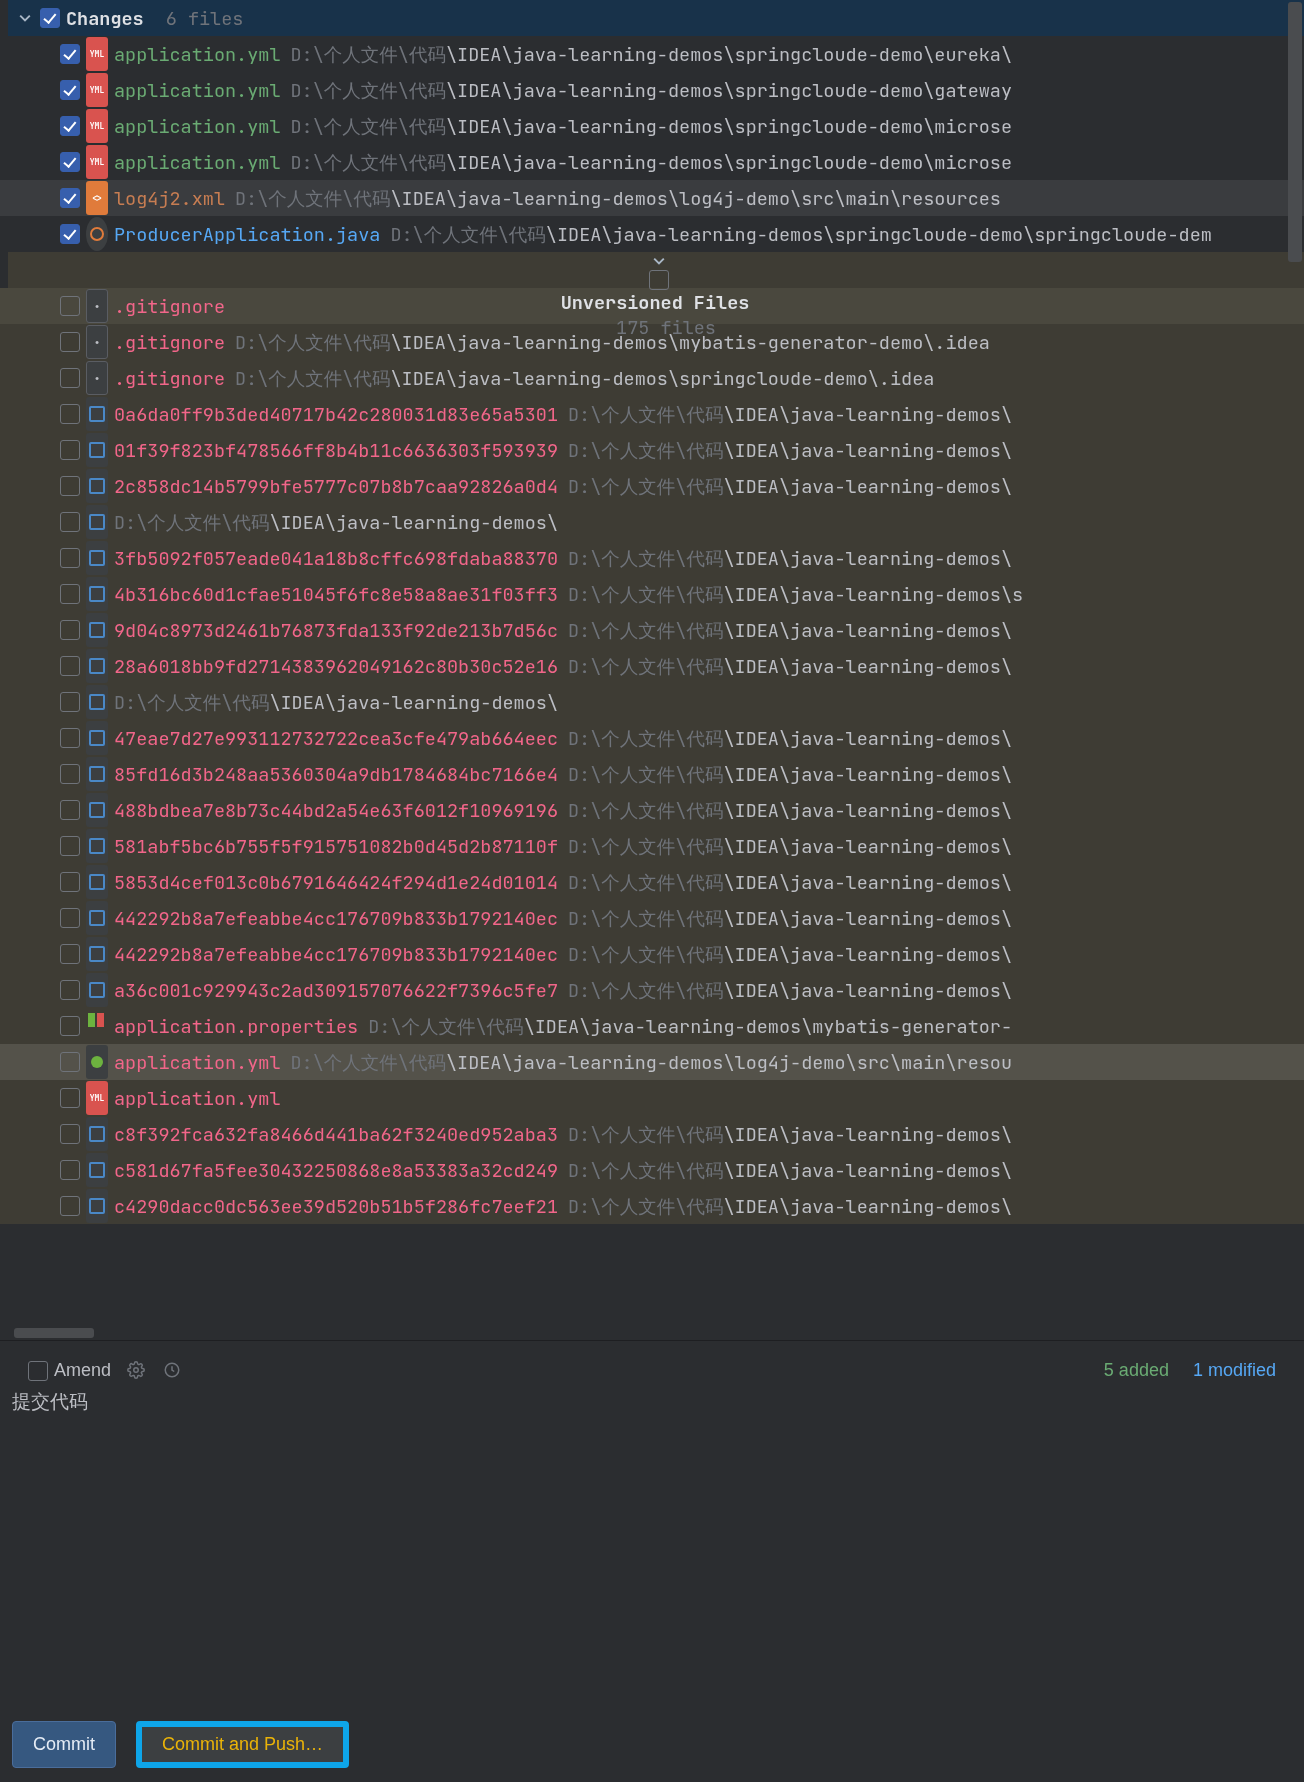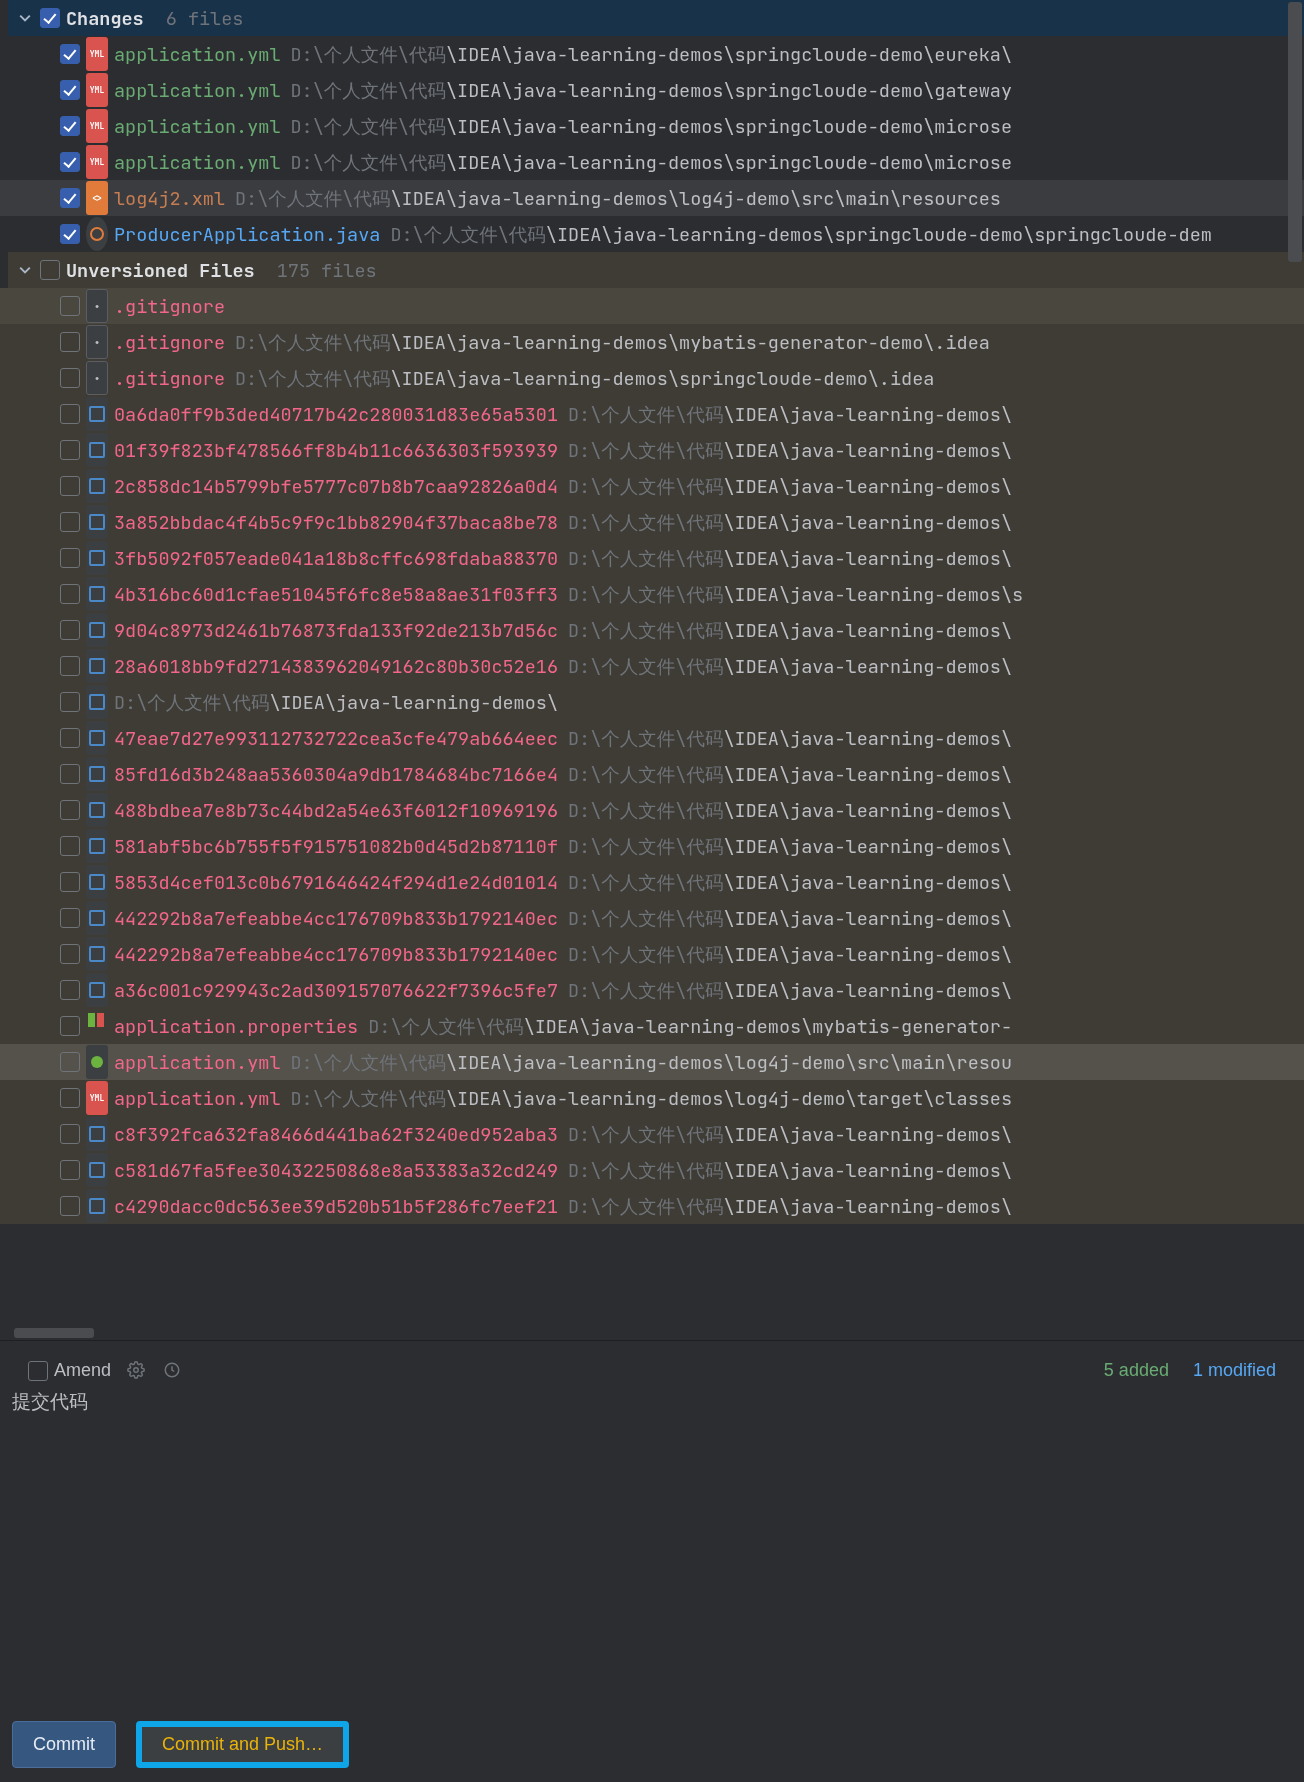--- a/index.html
+++ b/index.html
@@ -217,21 +217,21 @@
         <span class="fpath"><span>D:\</span>个人文件\代码<span class="hl">\IDEA\java-learning-demos\log4j-demo\src\main\resources</span></span>
       </div>
       <div class="row ind-1">
         <span class="cb checked"></span>
         <span class="ficon java"></span>
         <span class="fname c-blue">ProducerApplication.java</span>
         <span class="fpath"><span>D:\</span>个人文件\代码<span class="hl">\IDEA\java-learning-demos\springcloude-demo\springcloude-dem</span></span>
       </div>
     </div>
 
-  <div class="row ind-0" style="background:#3e3c34;">
+  <div class="row ind-0" style="background:#3e3c34;flex-direction:column;">
     <span class="chev">
       <svg viewBox="0 0 10 10">
           <path d="M1 3 L5 7 L9 3" fill="none" stroke="currentColor" stroke-width="1.6"></path>
         </svg>
     </span>
     <span class="cb"></span>
     <span class="fname c-white">Unversioned Files</span>
     <span class="count">175 files</span>
   </div>
 
@@ -267,21 +267,20 @@
       </div>
       <div class="row ind-1">
         <span class="cb"></span>
         <span class="ficon hash"></span>
         <span class="fname c-red">2c858dc14b5799bfe5777c07b8b7caa92826a0d4</span>
         <span class="fpath"><span>D:\</span>个人文件\代码<span class="hl">\IDEA\java-learning-demos\</span></span>
       </div>
       <div class="row ind-1">
         <span class="cb"></span>
         <span class="ficon hash"></span>
-        <span class="fname c-red">3a852bbdac4f4b5c9f9c1bb82904f37baca8be78</span>
         <span class="fpath"><span>D:\</span>个人文件\代码<span class="hl">\IDEA\java-learning-demos\</span></span>
       </div>
       <div class="row ind-1">
         <span class="cb"></span>
         <span class="ficon hash"></span>
         <span class="fname c-red">3fb5092f057eade041a18b8cffc698fdaba88370</span>
         <span class="fpath"><span>D:\</span>个人文件\代码<span class="hl">\IDEA\java-learning-demos\</span></span>
       </div>
       <div class="row ind-1">
         <span class="cb"></span>
@@ -363,21 +362,20 @@
       <div class="row ind-1 sel2">
         <span class="cb"></span>
         <span class="ficon spring"></span>
         <span class="fname c-red">application.yml</span>
         <span class="fpath"><span>D:\</span>个人文件\代码<span class="hl">\IDEA\java-learning-demos\log4j-demo\src\main\resou</span></span>
       </div>
       <div class="row ind-1">
         <span class="cb"></span>
         <span class="ficon yml">YML</span>
         <span class="fname c-red">application.yml</span>
-        <span class="fpath"><span>D:\</span>个人文件\代码<span class="hl">\IDEA\java-learning-demos\log4j-demo\target\classes</span></span>
       </div>
       <div class="row ind-1">
         <span class="cb"></span>
         <span class="ficon hash"></span>
         <span class="fname c-red">c8f392fca632fa8466d441ba62f3240ed952aba3</span>
         <span class="fpath"><span>D:\</span>个人文件\代码<span class="hl">\IDEA\java-learning-demos\</span></span>
       </div>
       <div class="row ind-1">
         <span class="cb"></span>
         <span class="ficon hash"></span>

